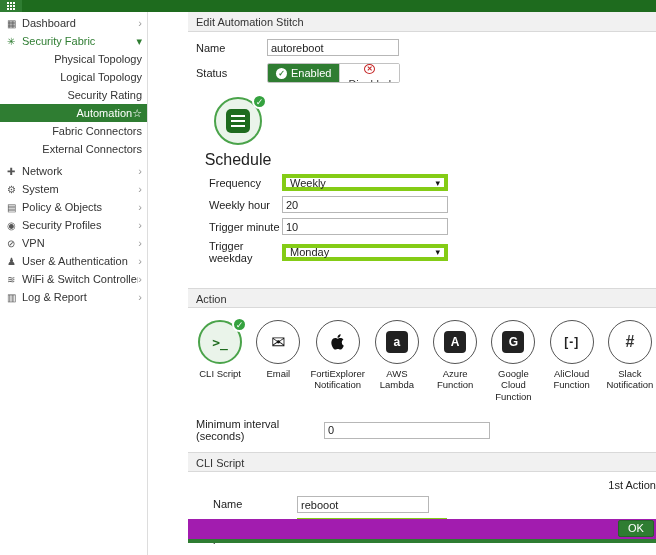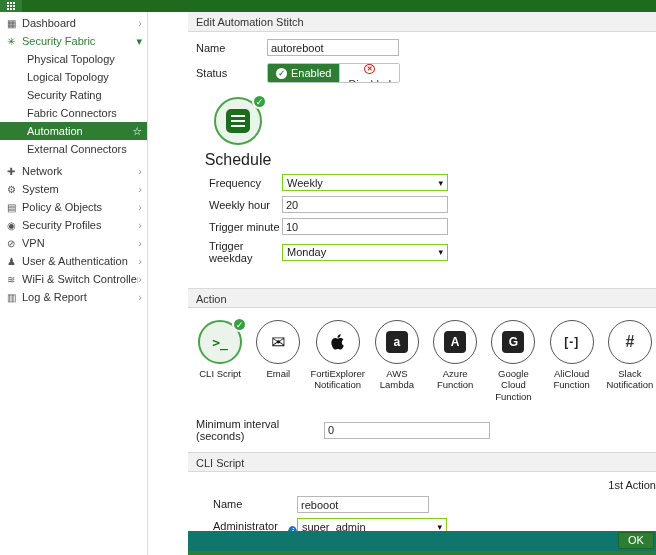--- a/index.html
+++ b/index.html
@@ -13,34 +13,34 @@
   .apps-grid .dots i { width:2px; height:2px; background:#fff; display:block; }
 
   
   .sidebar { position:absolute; top:12px; left:0; bottom:0; width:148px; background:#fff; border-right:1px solid #ddd; padding-top:2px; }
   .side-item { display:flex; align-items:center; height:18px; padding:0 5px 0 7px; cursor:pointer; color:#333; }
   .side-item .s-icon { width:15px; font-size:10px; color:#555; flex:0 0 15px; }
   .side-item .s-label { flex:1; font-size:11px; white-space:nowrap; overflow:hidden; }
   .side-item .s-chev { color:#999; font-size:11px; }
   .side-item.fabric .s-label, .side-item.fabric .s-icon, .side-item.fabric .s-chev { color:#2f7d32; }
   .side-sub { display:flex; align-items:center; height:18px; padding:0 5px 0 27px; cursor:pointer; color:#333; }
-  .side-sub .s-label { flex:1; font-size:11px; }
+  .side-sub .s-label { flex:1; font-size:11px;text-align:right; }
   .side-sub.active { background:#2f7d32; color:#fff; }
   .side-sub .s-star { color:#fff; font-size:11px; }
   .side-gap { height:4px; }
 
   
   .main { position:absolute; top:12px; left:149px; right:0; bottom:0; background:#fff;margin-left:39px; }
   .page-header { height:20px; line-height:20px; background:#f1f1f1; border-bottom:1px solid #d9d9d9; padding-left:8px; color:#333; }
   .secbar { height:20px; line-height:20px; background:#f1f1f1; border-top:1px solid #d9d9d9; border-bottom:1px solid #d9d9d9; padding-left:8px; color:#333; }
 
   .frow { display:flex; align-items:center; margin:7px 0 0 8px; }
   .frow .flabel { width:71px; color:#222; }
   .inp { border:1px solid #b7b7b7; height:17px; font-size:11px; font-family:"Liberation Sans",sans-serif; padding:0 3px; width:132px; background:#fff; color:#222; }
-  .sel { display:flex; justify-content:space-between; align-items:center; border:1px solid #84cc16; height:17px; width:166px; padding:0 4px; background:#fff; cursor:pointer; }
+  .sel { display:flex; justify-content:space-between; align-items:center; border:4px solid #84cc16; height:17px; width:166px; padding:0 4px; background:#fff; cursor:pointer; }
   .sel .arrow { font-size:9px; color:#111; }
 
   
   .seg { display:inline-flex; border:1px solid #c2c2c2; border-radius:2px; overflow:hidden; }
   .seg-btn { display:flex; align-items:center; gap:4px; padding:0 8px; height:18px; cursor:pointer; }
   .seg-btn.on { background:#2f7d32; color:#fff; }
   .seg-btn.off { background:#fff; color:#333; border-left:1px solid #ccc;flex-direction:column; }
   .ic-check { width:11px; height:11px; border-radius:50%; background:#fff; color:#2f7d32; font-size:8px; font-weight:bold; display:inline-flex; align-items:center; justify-content:center; }
   .ic-x { width:11px; height:11px; border-radius:50%; border:1px solid #c62828; color:#c62828; font-size:7px; font-weight:bold; display:inline-flex; align-items:center; justify-content:center; }
 
@@ -71,21 +71,21 @@
   .mirow { display:flex; align-items:center; margin:16px 0 10px 8px; }
   .mirow .flabel { width:128px; }
 
   
   .first-action { margin:7px 0 3px 17px; color:#222;text-align:right; }
   .crow { display:flex; align-items:flex-start; margin:5px 0 0 25px; }
   .crow .flabel { width:84px; margin-top:2px; display:flex; align-items:center; gap:4px; }
   .info { width:12px; height:12px; border-radius:50%; background:#1a73c7; color:#fff; font-size:9px; font-style:italic; font-weight:bold; display:inline-flex; align-items:center; justify-content:center; cursor:pointer; }
 
   
-  .main-footer { position:absolute; left:0; right:0; bottom:0; height:24px; background:#0f766e; border-bottom:4px solid #2f7d32; display:flex; justify-content:flex-end; align-items:center; padding:0 2px 2px 0; }
+  .main-footer { position:absolute; left:0; right:0; bottom:12px; height:24px; background:#a21caf; border-bottom:4px solid #2f7d32; display:flex; justify-content:flex-end; align-items:center; padding:0 2px 2px 0; }
   .ok-btn { background:#2f7d32; color:#fff; border:1px solid #256428; border-radius:2px; width:36px; height:17px; font-size:11px; cursor:pointer; display:flex; align-items:center; justify-content:center; }
 </style>
 </head>
 <body>
 
 <div class="stage">
 
   <div class="topbar">
     <div class="apps-grid">
       <span class="dots">
@@ -115,26 +115,26 @@
     </div>
     <div class="side-sub">
       <span class="s-label">Physical Topology</span>
     </div>
     <div class="side-sub">
       <span class="s-label">Logical Topology</span>
     </div>
     <div class="side-sub">
       <span class="s-label">Security Rating</span>
     </div>
-    <div class="side-sub">
-      <span class="s-label">Fabric Connectors</span>
-    </div>
     <div class="side-sub active">
       <span class="s-label">Automation</span>
       <span class="s-star">☆</span>
+    </div>
+    <div class="side-sub">
+      <span class="s-label">Fabric Connectors</span>
     </div>
     <div class="side-sub">
       <span class="s-label">External Connectors</span>
     </div>
     <div class="side-gap"></div>
     <div class="side-item">
       <span class="s-icon">✚</span>
       <span class="s-label">Network</span>
       <span class="s-chev">›</span>
     </div>

